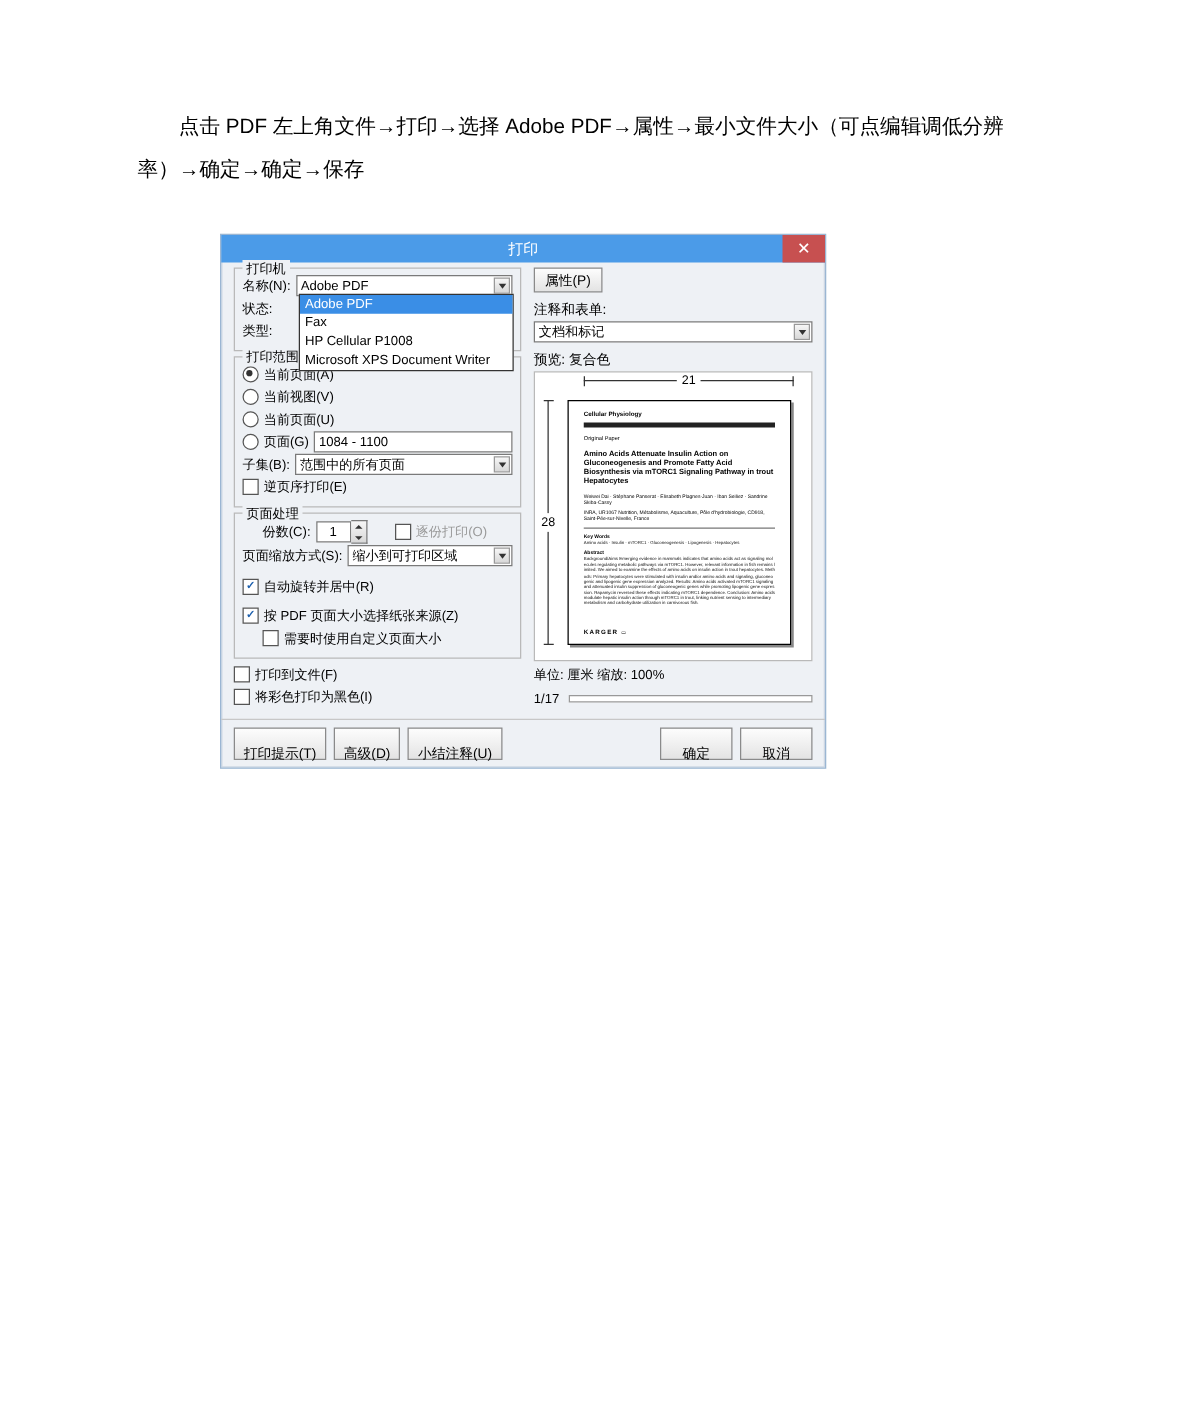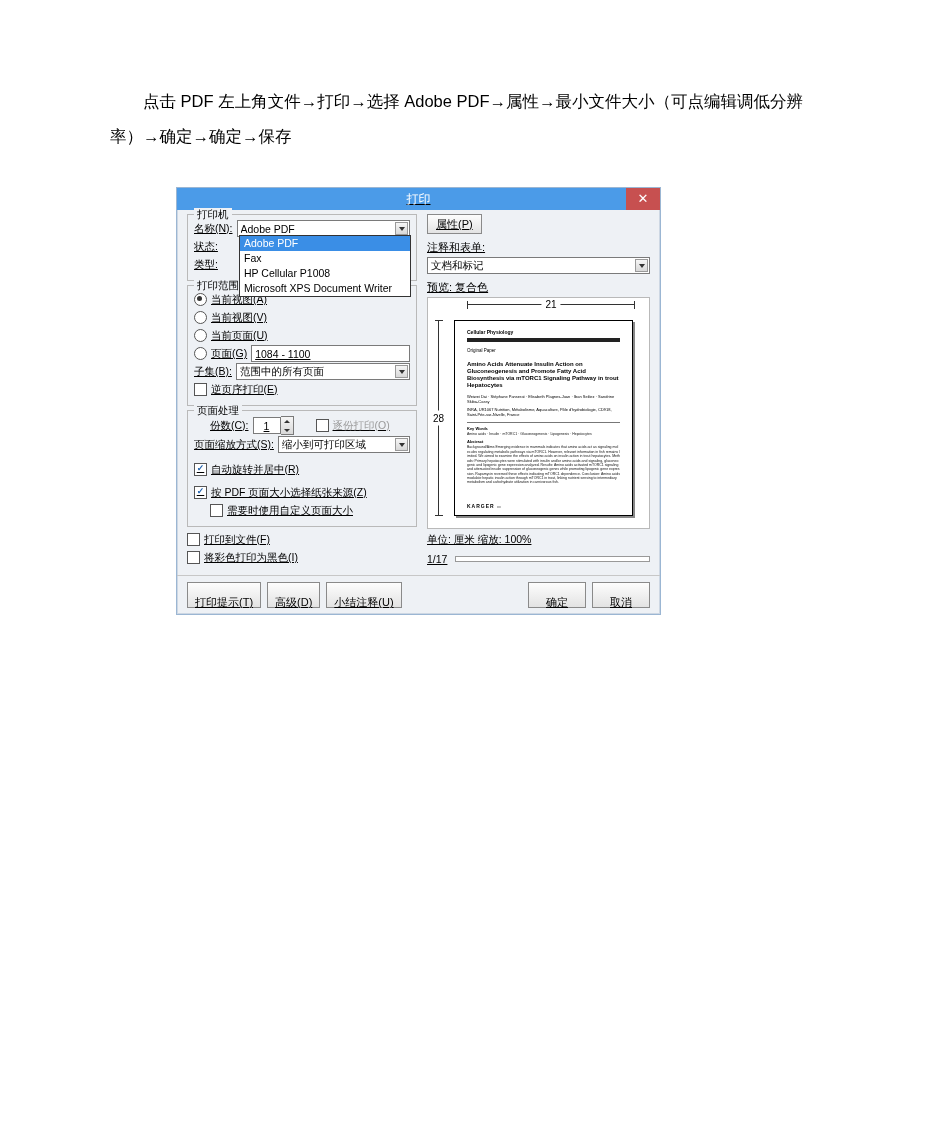--- a/index.html
+++ b/index.html
@@ -1,18 +1,18 @@
 <!DOCTYPE html>
 <html><head>
 <meta charset="utf-8">
 <style>
   html,body{margin:0;padding:0;background:#fff;font-family:"Microsoft YaHei","SimSun",Arial,sans-serif;color:#000;}
   .page{width:945px;height:1123px;box-sizing:border-box;padding:84px 110px 0 110px;}
   .instr{font-size:16.5px;font-weight:400;line-height:2.1;text-indent:2em;}
-  .shot-wrap{margin:34px 0 0 66px;width:552px;text-decoration:underline;}
+  .shot-wrap{margin:34px 0 0 66px;width:552px;}
   .dialog{width:483px;border:1px solid #9bb6d3;background:#eef1f5;font-size:11px;color:#000;box-shadow:0 0 0 1px #cdd7e3 inset;}
   .titlebar{height:22px;background:#4b9be8;color:#fff;position:relative;}
   .titlebar .ttl{display:block;text-align:center;font-size:12px;line-height:22px;}
   .closebtn{position:absolute;right:0;top:0;width:34px;height:22px;background:#c75050;color:#fff;text-align:center;line-height:22px;font-family:Arial;font-size:13px;}
   .body{padding:4px 10px 8px 10px;display:flex;gap:10px;}
   .col-l{width:230px;}
   .col-r{flex:1;}
   .grp{border:1px solid #b9b9b9;padding:4px 6px 6px 6px;margin-bottom:4px;position:relative;}
   .grp .legend{position:absolute;top:-7px;left:6px;background:#eef1f5;padding:0 3px;font-size:10.5px;}
   .row{display:flex;align-items:center;gap:4px;margin:1px 0;min-height:17px;font-size:10.5px;}
@@ -103,21 +103,21 @@
               </div>
             <div class="row">
                 <span class="lbl">类型:</span>
               </div>
           </div>
 
           <div class="grp">
             <span class="legend">打印范围</span>
             <div class="row">
                 <span class="radio checked"></span>
-                <span>当前视图(A)</span>
+                <span>当前页面(A)</span>
               </div>
             <div class="row">
                 <span class="radio"></span>
                 <span>当前视图(V)</span>
               </div>
             <div class="row">
                 <span class="radio"></span>
                 <span>当前页面(U)</span>
               </div>
             <div class="row">

